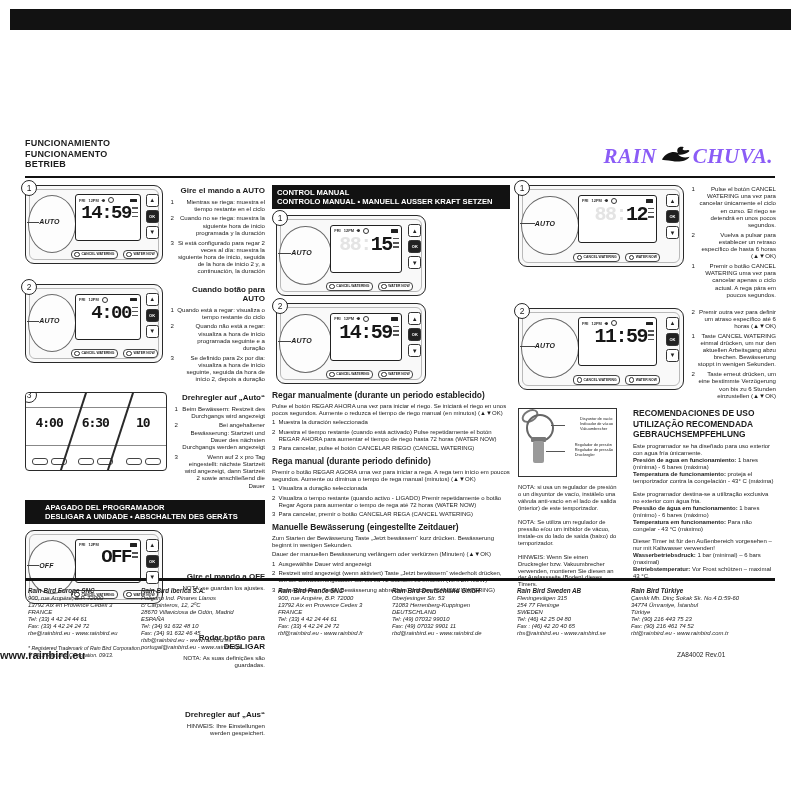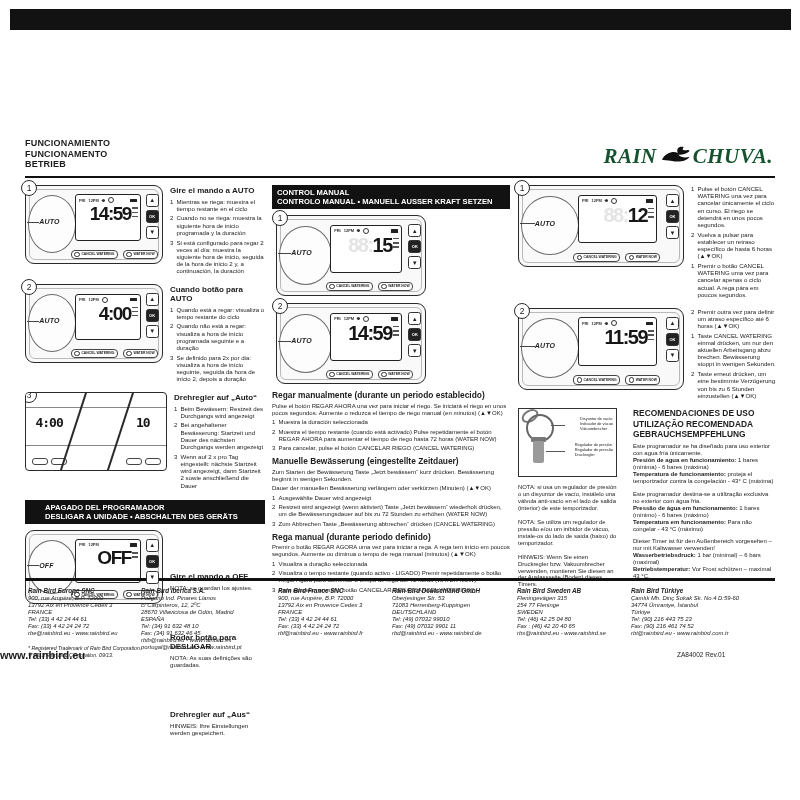--- a/index.html
+++ b/index.html
@@ -1,21 +1,21 @@
 <!DOCTYPE html>
 <html><head>
 <meta charset="utf-8">
 <style>
   html,body{margin:0;padding:0;background:#fff;}
   #page{position:relative;width:800px;height:800px;background:#fff;overflow:hidden;
         font-family:"Liberation Sans",sans-serif;color:#1c1c1c;-webkit-font-smoothing:antialiased;}
   .topbar{position:absolute;left:10px;top:9px;width:781px;height:21px;background:#121212;}
   .hgroup{position:absolute;left:25px;top:138px;font-weight:bold;font-size:9px;line-height:10.5px;letter-spacing:.2px;white-space:pre-line;}
   .logo{position:absolute;top:144px;right:27px;display:flex;align-items:center;
-        font-family:"Liberation Serif",serif;font-style:italic;font-weight:bold;font-size:21px;letter-spacing:.5px;color:#14532d;}
+        font-family:"Liberation Serif",serif;font-style:italic;font-weight:bold;font-size:21px;letter-spacing:.5px;color:#8b5cf6;}
   .logo svg{margin:0 2px 4px 2px;}
   .hrule{position:absolute;left:25px;top:176px;width:750px;height:2px;background:#111;}
 
   .col{position:absolute;top:185px;}
   #col1{left:25px;width:240px;}
   #col2{left:272px;width:238px;}
   #col3{left:518px;width:258px;}
 
   .secbar{background:#121212;color:#fff;font-weight:bold;font-size:7.6px;line-height:9.6px;padding:2.5px 5px;margin-bottom:6px;}
 
@@ -29,21 +29,21 @@
   .badge{position:absolute;left:-5px;top:-6px;width:14px;height:14px;border:1.4px solid #2a2a2a;border-radius:50%;
          background:#fff;font-size:8.5px;display:flex;align-items:center;justify-content:center;z-index:3;}
   .dial{position:absolute;left:1.5%;top:12%;width:34%;height:72%;border:1.3px solid #6a6a6a;border-radius:50%;background:#fdfdfd;}
   .dial:before{content:"";position:absolute;left:-2px;top:46%;width:26%;height:1.4px;background:#444;}
   .dlabel{position:absolute;left:22%;top:40%;font-size:7px;font-weight:bold;font-style:italic;letter-spacing:.2px;}
   .lcd{position:absolute;left:36%;top:11%;width:47%;height:58%;border:1.5px solid #222;border-radius:3px;background:#fff;overflow:hidden;}
   .lcdtop{display:flex;gap:3px;padding:2px 3px 0;font-size:4px;color:#333;align-items:center;font-weight:bold;}
   .icd{width:3px;height:3px;background:#333;border-radius:50% 50% 50% 0;transform:rotate(45deg);}
   .icc{width:4px;height:4px;border:.8px solid #333;border-radius:50%;}
   .icb{width:7px;height:3.5px;background:#222;border-radius:.5px;margin-left:auto;}
-  .digits{font-family:Liberation Sans, sans-serif;font-weight:bold;font-size:19px;line-height:1;
+  .digits{font-family:Liberation Mono, monospace;font-weight:bold;font-size:19px;line-height:1;
           text-align:right;padding:1px 9px 0 0;letter-spacing:-1.5px;color:#161616;white-space:nowrap;}
   .dmd .digits,.dlg .digits{font-size:20px;}
   .ghost{color:#e4e4e4;}
   .ticks{position:absolute;right:2px;top:12px;display:flex;flex-direction:column;gap:2.5px;}
   .ticks i{width:6px;height:1.6px;background:#555;}
   .btncol{position:absolute;right:2.5%;top:10%;display:flex;flex-direction:column;gap:3px;z-index:2;}
   .sqbtn{width:11px;height:11px;border:1.2px solid #333;border-radius:2.5px;background:#fff;display:flex;align-items:center;justify-content:center;font-size:6px;color:#222;}
   .sqbtn.dark{background:#222;color:#fff;font-size:4px;font-weight:bold;}
   .pills{position:absolute;left:33%;bottom:4px;display:flex;gap:5px;}
   .pill{display:flex;align-items:center;gap:1.5px;border:1px solid #444;border-radius:4px;padding:1px 2.5px;
@@ -51,21 +51,21 @@
   .pic{width:3.5px;height:3.5px;border:.8px solid #333;border-radius:50%;flex:0 0 auto;}
 
   .strip{position:relative;flex:0 0 auto;width:140px;height:77px;border:1.6px solid #2a2a2a;border-radius:4px;background:#fff;overflow:hidden;}
   .seg{position:absolute;top:0;bottom:0;width:31%;}
   .sdig{font-family:"DejaVu Sans Mono",monospace;font-weight:bold;font-size:13px;letter-spacing:-1px;margin-top:22px;text-align:center;color:#161616;}
   .minipills{position:absolute;bottom:5px;left:10%;display:flex;gap:3px;}
   .minipills i{width:14px;height:5px;border:.9px solid #444;border-radius:3px;}
   .diag{position:absolute;top:-12px;width:1.6px;height:110px;background:#2a2a2a;transform:rotate(18deg);}
   .strip .hline{position:absolute;left:0;right:0;height:1px;background:#888;}
 
-  .steptext{font-size:6.1px;line-height:7.2px;flex:1 1 auto;}
+  .steptext{font-size:6.1px;line-height:7.2px;flex:1 1 auto;text-align:right;}
   .sth{font-size:8px;line-height:9px;font-weight:bold;margin:1px 0 2.5px;}
   .li{display:flex;gap:2.5px;margin-bottom:2.5px;}
   .ln{flex:0 0 4px;}
   .offent{margin-bottom:4.5px;margin-top:42px;}
   .note{font-size:6.1px;line-height:7.2px;}
 
   .block{margin-bottom:5px;}
   .bh{font-size:8.4px;font-weight:bold;line-height:9.5px;margin:2px 0 2px;}
   .bp{font-size:6px;line-height:7px;margin-bottom:2.5px;}
   .block .li{font-size:6px;line-height:7px;}
@@ -230,20 +230,27 @@
         <span class="badge">3</span>
         <div class="hline" style="top:14px;"></div>
         <div class="hline" style="top:52px;"></div>
         <div class="seg" style="left:1%;">
             <div class="sdig">4:00</div>
             <div class="minipills">
               <i></i>
               <i></i>
             </div>
           </div>
+        <div class="seg" style="left:34%;">
+            <div class="sdig">6:30</div>
+            <div class="minipills">
+              <i></i>
+              <i></i>
+            </div>
+          </div>
         <div class="seg" style="left:68%;">
             <div class="sdig">10</div>
             <div class="minipills">
               <i></i>
               <i></i>
             </div>
           </div>
         <div class="diag" style="left:32%;"></div>
         <div class="diag" style="left:66%;"></div>
       </div>
@@ -417,51 +424,51 @@
           <span class="ln">2</span>
           <span>Muestra el tiempo restante (cuando está activado) Pulse repetidamente el botón REGAR AHORA para aumentar el tiempo de riego hasta 72 horas (WATER NOW)</span>
         </div>
       <div class="li">
           <span class="ln">3</span>
           <span>Para cancelar, pulse el botón CANCELAR RIEGO (CANCEL WATERING)</span>
         </div>
     </div>
 
     <div class="block">
+      <div class="bh">Rega manual (durante periodo definido)</div>
+      <div class="bp">Premir o botão REGAR AGORA uma vez para iniciar a rega. A rega tem início em poucos segundos. Aumente ou diminua o tempo de rega manual (minutos) (▲▼OK)</div>
+      <div class="li">
+          <span class="ln">1</span>
+          <span>Visualiza a duração seleccionada</span>
+        </div>
+      <div class="li">
+          <span class="ln">2</span>
+          <span>Visualiza o tempo restante (quando activo - LIGADO) Premir repetidamente o botão Regar Agora para aumentar o tempo de rega até 72 horas (WATER NOW)</span>
+        </div>
+      <div class="li">
+          <span class="ln">3</span>
+          <span>Para cancelar, premir o botão CANCELAR REGA (CANCEL WATERING)</span>
+        </div>
+    </div>
+
+    <div class="block">
       <div class="bh">Manuelle Bewässerung (eingestellte Zeitdauer)</div>
       <div class="bp">Zum Starten der Bewässerung Taste „Jetzt bewässern“ kurz drücken. Bewässerung beginnt in wenigen Sekunden.</div>
       <div class="bp">Dauer der manuellen Bewässerung verlängern oder verkürzen (Minuten) (▲▼OK)</div>
       <div class="li">
           <span class="ln">1</span>
           <span>Ausgewählte Dauer wird angezeigt</span>
         </div>
       <div class="li">
           <span class="ln">2</span>
           <span>Restzeit wird angezeigt (wenn aktiviert) Taste „Jetzt bewässern“ wiederholt drücken, um die Bewässerungsdauer auf bis zu 72 Stunden zu erhöhen (WATER NOW)</span>
         </div>
       <div class="li">
           <span class="ln">3</span>
           <span>Zum Abbrechen Taste „Bewässerung abbrechen“ drücken (CANCEL WATERING)</span>
-        </div>
-    </div>
-
-    <div class="block">
-      <div class="bh">Rega manual (durante periodo definido)</div>
-      <div class="bp">Premir o botão REGAR AGORA uma vez para iniciar a rega. A rega tem início em poucos segundos. Aumente ou diminua o tempo de rega manual (minutos) (▲▼OK)</div>
-      <div class="li">
-          <span class="ln">1</span>
-          <span>Visualiza a duração seleccionada</span>
-        </div>
-      <div class="li">
-          <span class="ln">2</span>
-          <span>Visualiza o tempo restante (quando activo - LIGADO) Premir repetidamente o botão Regar Agora para aumentar o tempo de rega até 72 horas (WATER NOW)</span>
-        </div>
-      <div class="li">
-          <span class="ln">3</span>
-          <span>Para cancelar, premir o botão CANCELAR REGA (CANCEL WATERING)</span>
         </div>
     </div>
   </div>
 
   <div class="col" id="col3">
 
     <div class="steprow">
       <div class="device dlg">
         <span class="badge">1</span>
         <div class="panel"></div>

